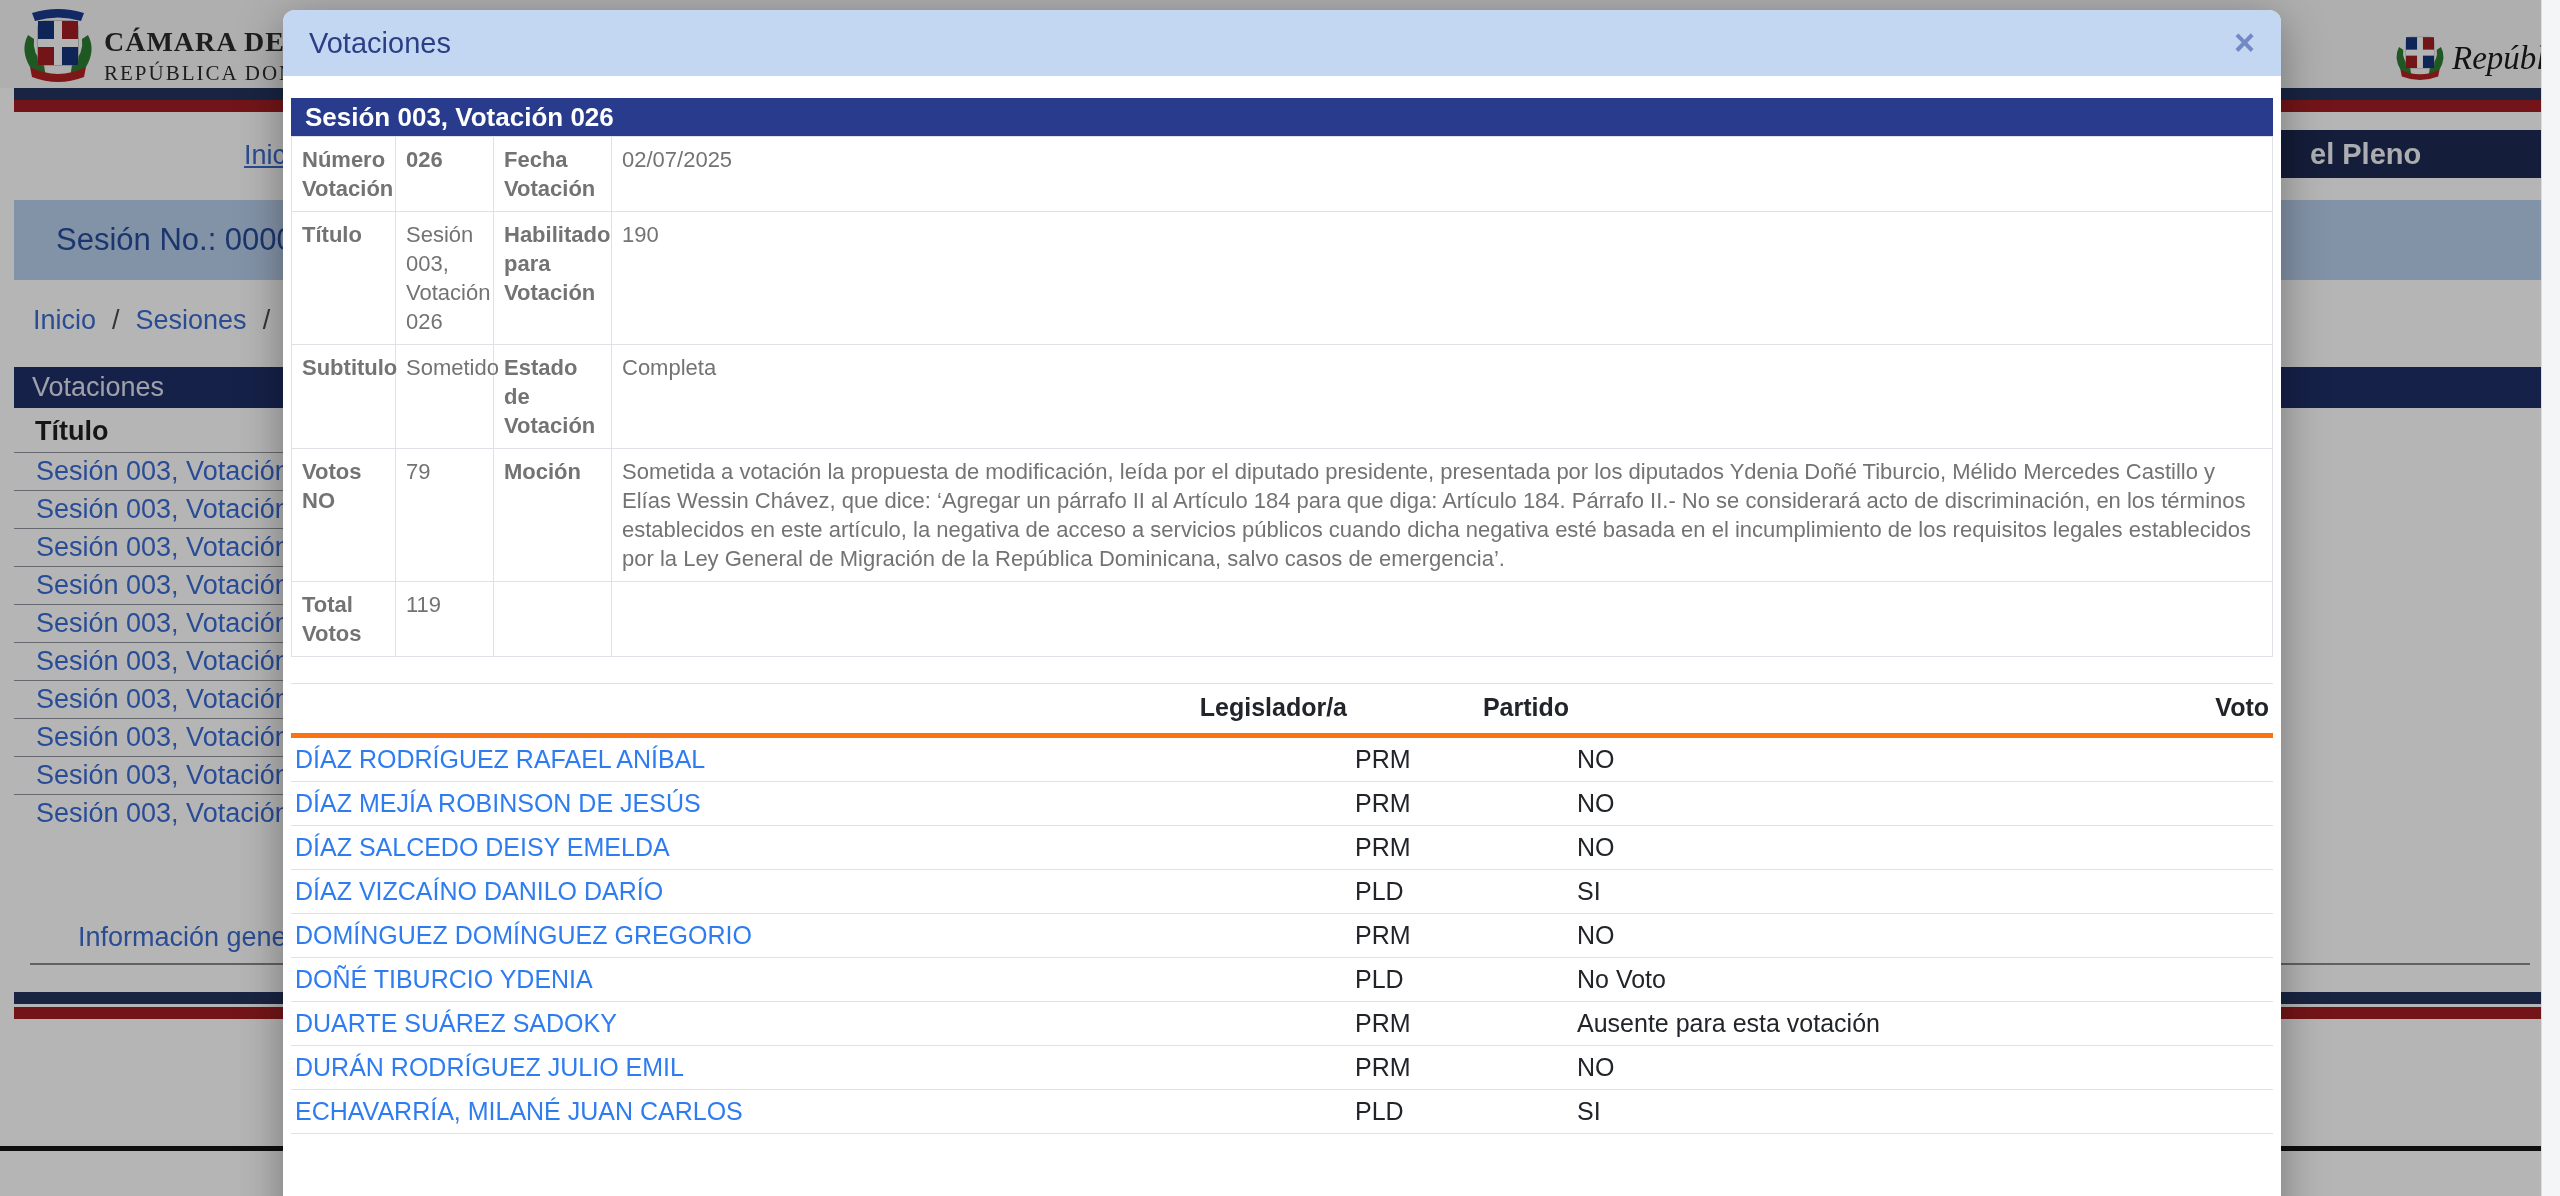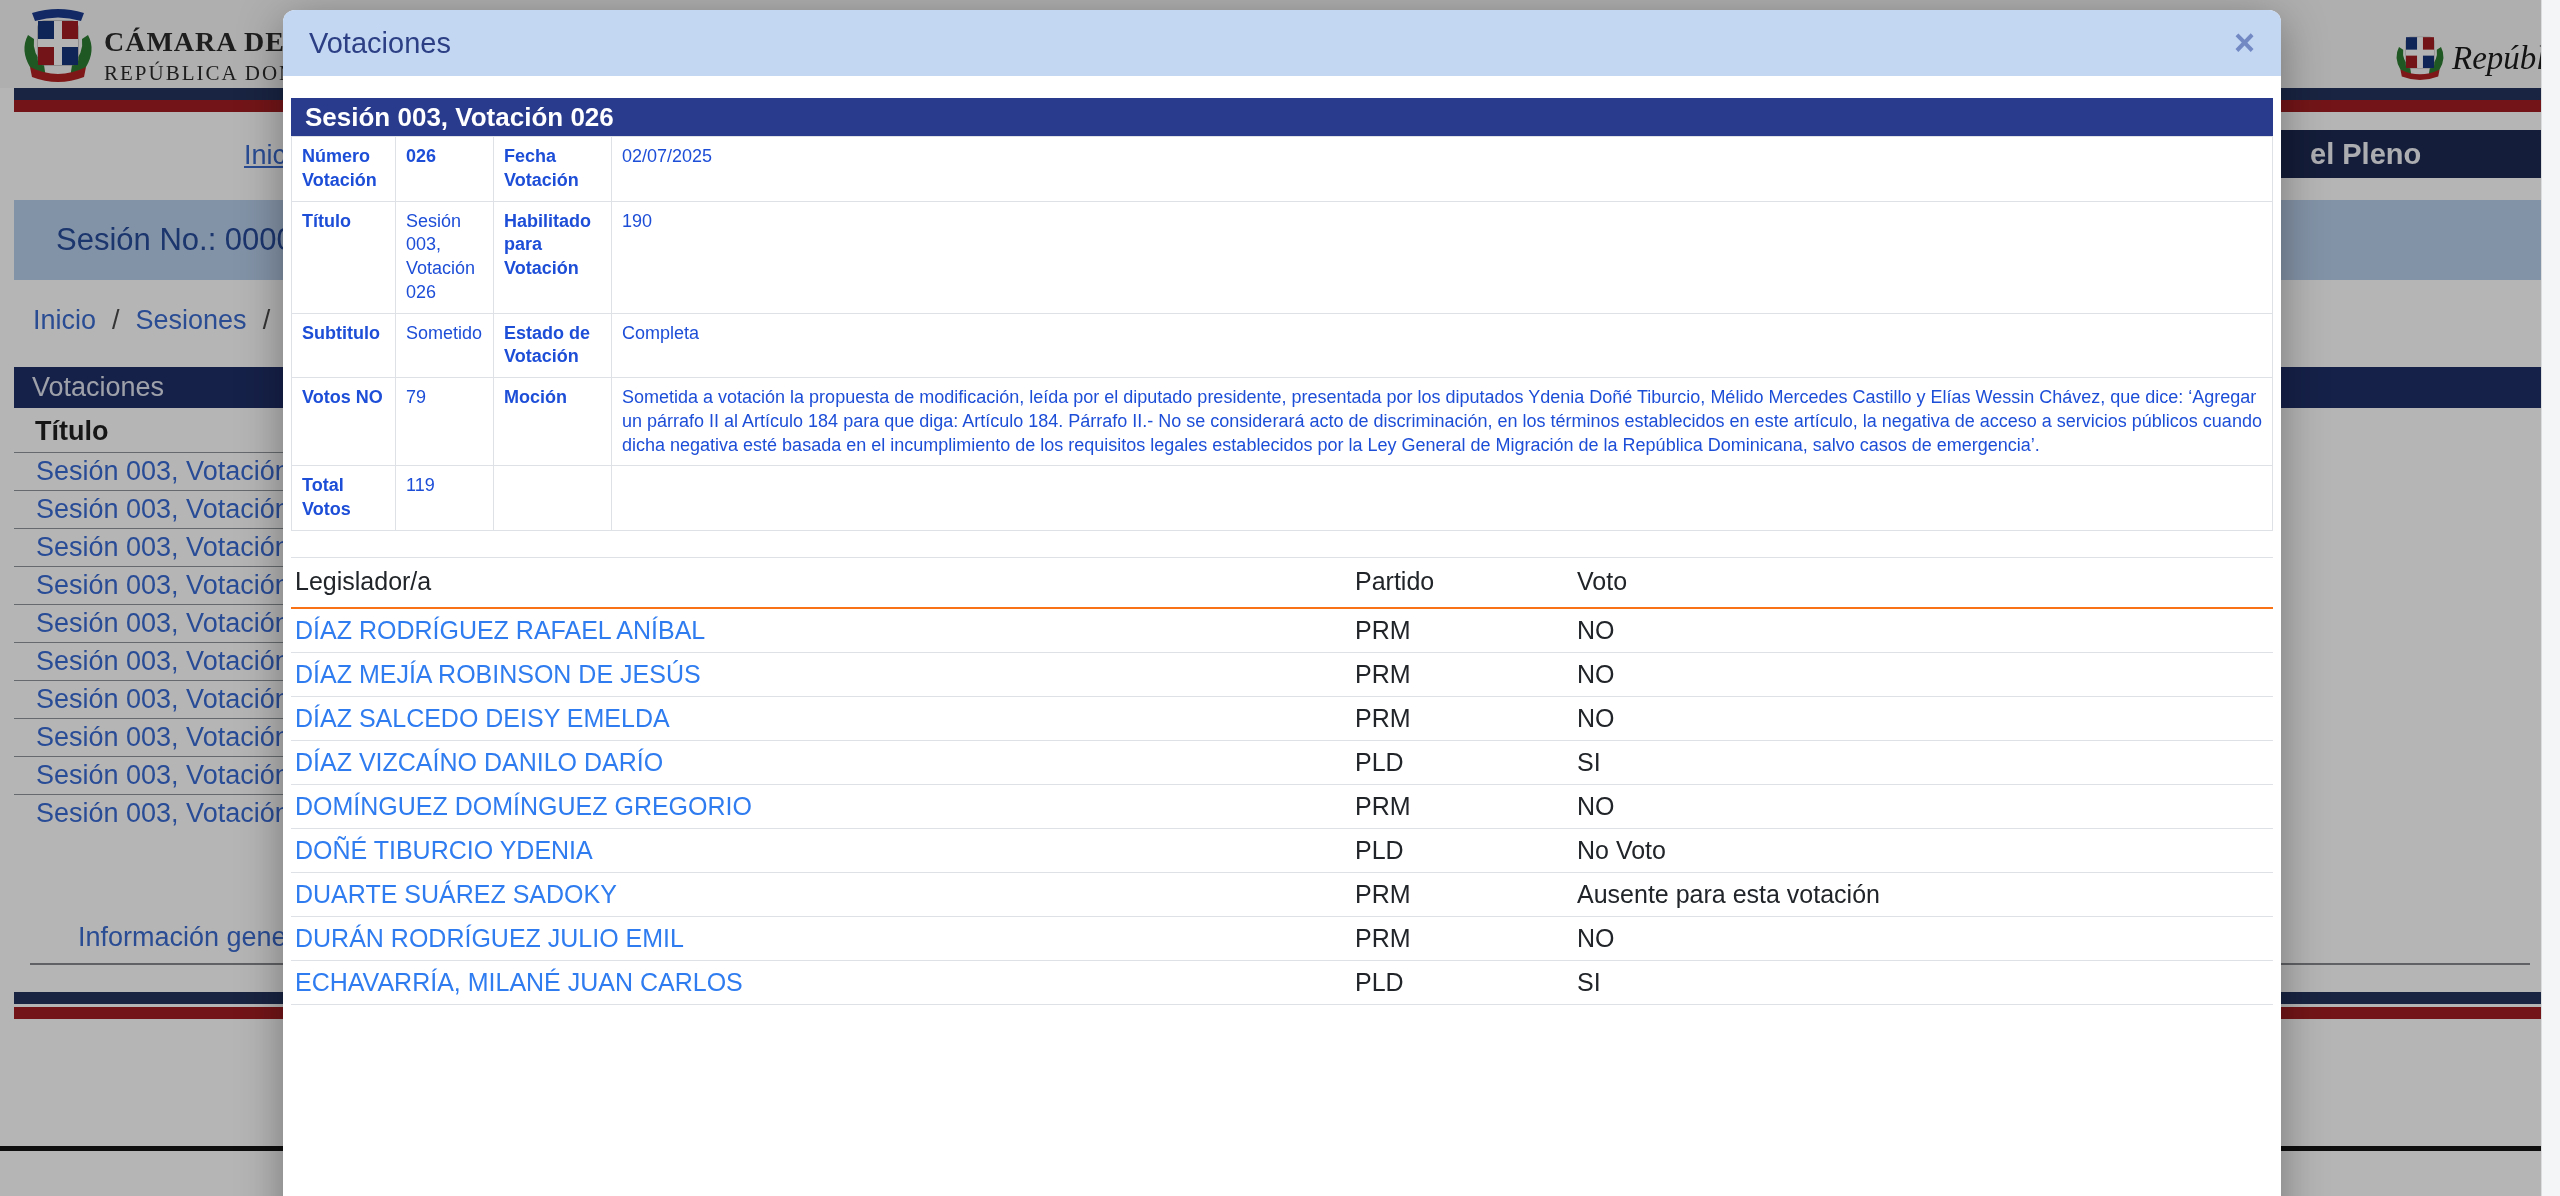--- a/index.html
+++ b/index.html
@@ -46,27 +46,27 @@
   .scroll-strip { position:absolute; right:0; top:0; width:19px; height:1196px; background:#f4f5f6; border-left:1px solid #dadcde; z-index:40; }
 
   
   .modal { position:absolute; left:283px; top:10px; width:1998px; height:1260px; background:#fff; border-radius:12px 12px 0 0; box-shadow:0 10px 45px rgba(0,0,0,0.35); z-index:30; }
   .modal-header { height:66px; background:#c3d7f3; border-radius:12px 12px 0 0; display:flex; align-items:center; justify-content:space-between; padding:0 26px; }
   .modal-title { font-size:29px; color:#2c3f85; }
   .modal-close { font-size:36px; font-weight:bold; color:#7289c4; background:none; border:none; cursor:pointer; line-height:1; }
   .modal-body { padding:22px 8px 0 8px; }
 
   .vote-head { height:38px; background:#293b8d; color:#ffffff; font-size:26px; font-weight:bold; display:flex; align-items:center; padding-left:14px; }
-  table.details { width:100%; border-collapse:collapse; font-size:18px; color:#1d4ed8; table-layout:fixed; }
+  table.details { width:100%; border-collapse:collapse; font-size:22px; color:#737373; table-layout:fixed; }
   table.details td { border:1px solid #dee2e6; padding:8px 10px; vertical-align:top; line-height:1.32; }
   table.details td.lbl { font-weight:bold; }
   .cw1 { width:104px; } .cw2 { width:98px;font-weight:bold; } .cw3 { width:118px; }
 
   table.leg { width:100%; border-collapse:collapse; margin-top:26px; font-size:25px; color:#212529; table-layout:fixed; }
-  table.leg th { text-align:left; font-weight:normal; padding:9px 4px 11px 4px; border-top:1px solid #dee2e6; border-bottom:2px solid #f97316; }
+  table.leg th { text-align:right; font-weight:bold; padding:9px 4px 11px 4px; border-top:1px solid #dee2e6; border-bottom:5px solid #f97316; }
   table.leg td { padding:7px 4px; border-bottom:1px solid #dee2e6; white-space:nowrap; overflow:hidden; }
   table.leg td.name a { color:#2e7cf0; text-decoration:none; }
   .colp { width:222px; } .colv { width:700px; }
 </style>
 </head>
 <body>
 
 <div class="stage">
 
   <div class="bg">

